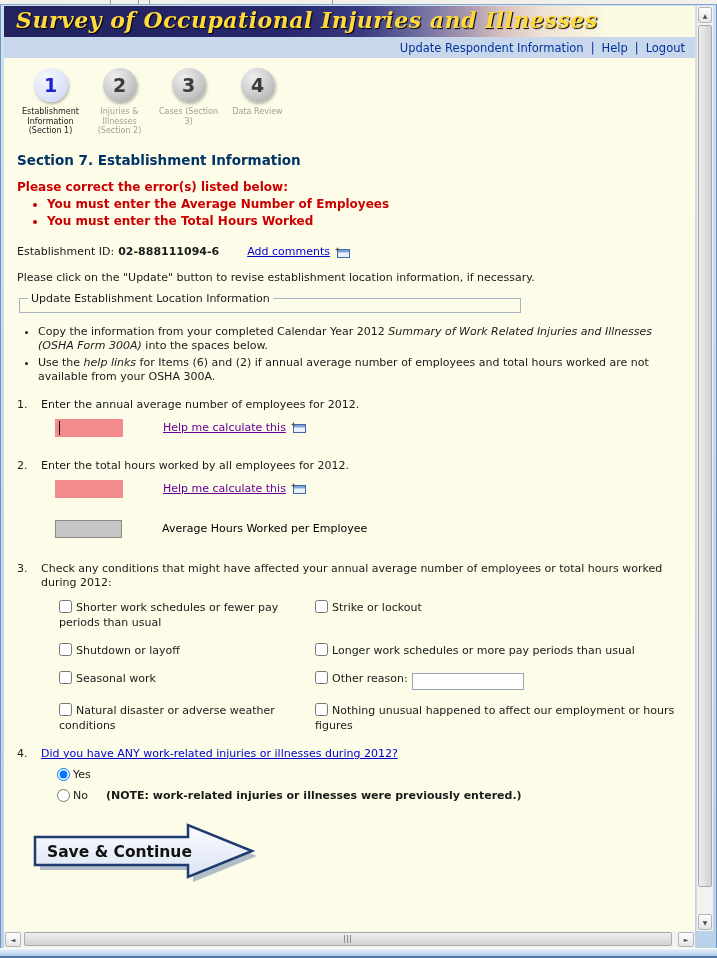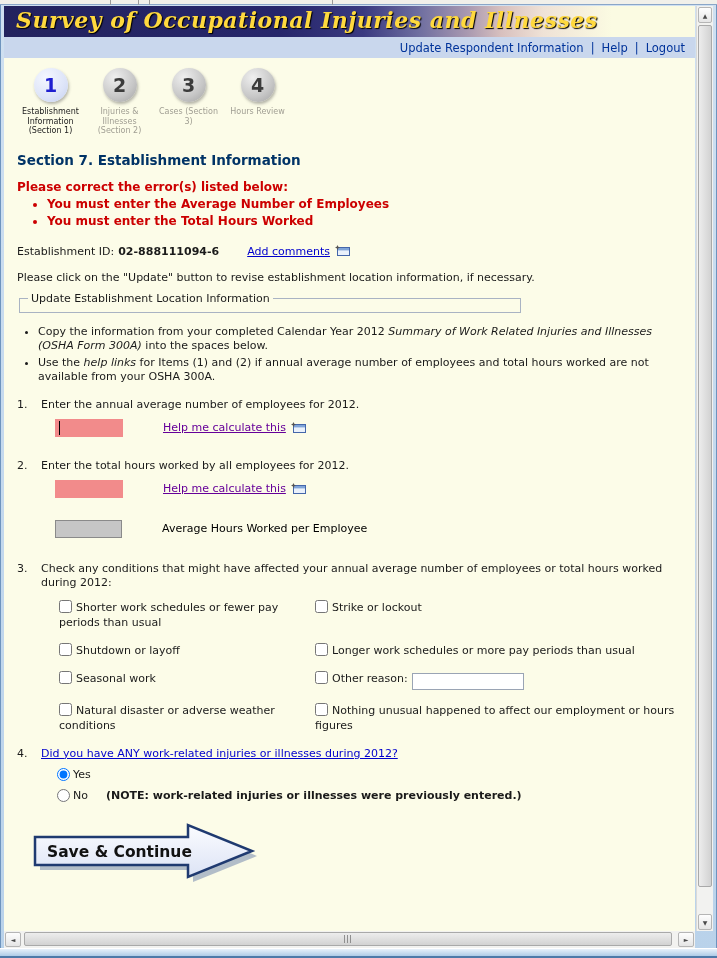--- a/index.html
+++ b/index.html
@@ -30,21 +30,21 @@
   .step-label { margin-top:5px; font-size:8px; line-height:9.5px; }
   .step-label.active { color:#222; }
   .step-label.inactive { color:#A09E93; }
 
   .section-title { margin:16px 0 0 13px; font-size:13.5px; font-weight:bold; color:#003366; }
 
   .errors { margin:12px 0 0 13px; color:#CC0000; font-weight:bold; font-size:12px; }
   .errors ul { margin:3px 0 0 30px; padding:0; }
   .errors li { margin-top:3px; }
 
-  .est-row { margin:17px 0 0 13px; font-size:11px; color:#1A1A1A; display:flex; align-items:flex-start; }
+  .est-row { margin:17px 0 0 13px; font-size:11px; color:#1A1A1A; display:flex; align-items:flex-end; }
   .est-row b { margin-left:4px; }
   .link-blue { color:#0000CC; text-decoration:underline; cursor:pointer; }
   .link-purple { color:#660099; text-decoration:underline; cursor:pointer; }
   .add-comments { margin-left:28px; }
 
   .newwin { display:inline-block; width:15px; height:11px; margin-left:5px; vertical-align:-1px; }
 
   .update-note { margin:13px 0 0 13px; font-size:11px; color:#1A1A1A; }
 
   fieldset.loc { margin:8px 0 0 15px; width:502px; border:1px solid #A9B3C3; padding:1px 8px 6px 8px; }
@@ -133,21 +133,21 @@
       <div class="step">
         <div class="step-circle inactive">2</div>
         <div class="step-label inactive">Injuries &amp; Illnesses (Section 2)</div>
       </div>
       <div class="step">
         <div class="step-circle inactive">3</div>
         <div class="step-label inactive">Cases (Section 3)</div>
       </div>
       <div class="step">
         <div class="step-circle inactive">4</div>
-        <div class="step-label inactive">Hours Review</div>
+        <div class="step-label inactive">Data Review</div>
       </div>
     </div>
 
     <div class="section-title">Section 7. Establishment Information</div>
 
     <div class="errors">
       <div>Please correct the error(s) listed below:</div>
       <ul>
         <li>You must enter the Average Number of Employees</li>
         <li>You must enter the Total Hours Worked</li>
@@ -166,21 +166,21 @@
     </div>
 
     <div class="update-note">Please click on the "Update" button to revise establishment location information, if necessary.</div>
 
     <fieldset class="loc">
       <legend>Update Establishment Location Information</legend>
     </fieldset>
 
     <ul class="bullets">
       <li><span>Copy the information from your completed Calendar Year 2012 </span><span class="it">Summary of Work Related Injuries and Illnesses (OSHA Form 300A)</span><span> into the spaces below.</span></li>
-      <li><span>Use the </span><span class="it">help links</span><span> for Items (1) and (2) if annual average number of employees and total hours worked are not available from your OSHA 300A.</span></li>
+      <li><span>Use the </span><span class="it">help links</span><span> for Items (6) and (2) if annual average number of employees and total hours worked are not available from your OSHA 300A.</span></li>
     </ul>
 
     <div class="question q1">
       <div class="qnum">1.</div>
       <div class="qbody">
         <div>Enter the annual average number of employees for 2012.</div>
         <div class="field-row">
           <span class="err-input-wrap">
             <input type="text" class="err-input" style="">
             <span class="caret"></span>

